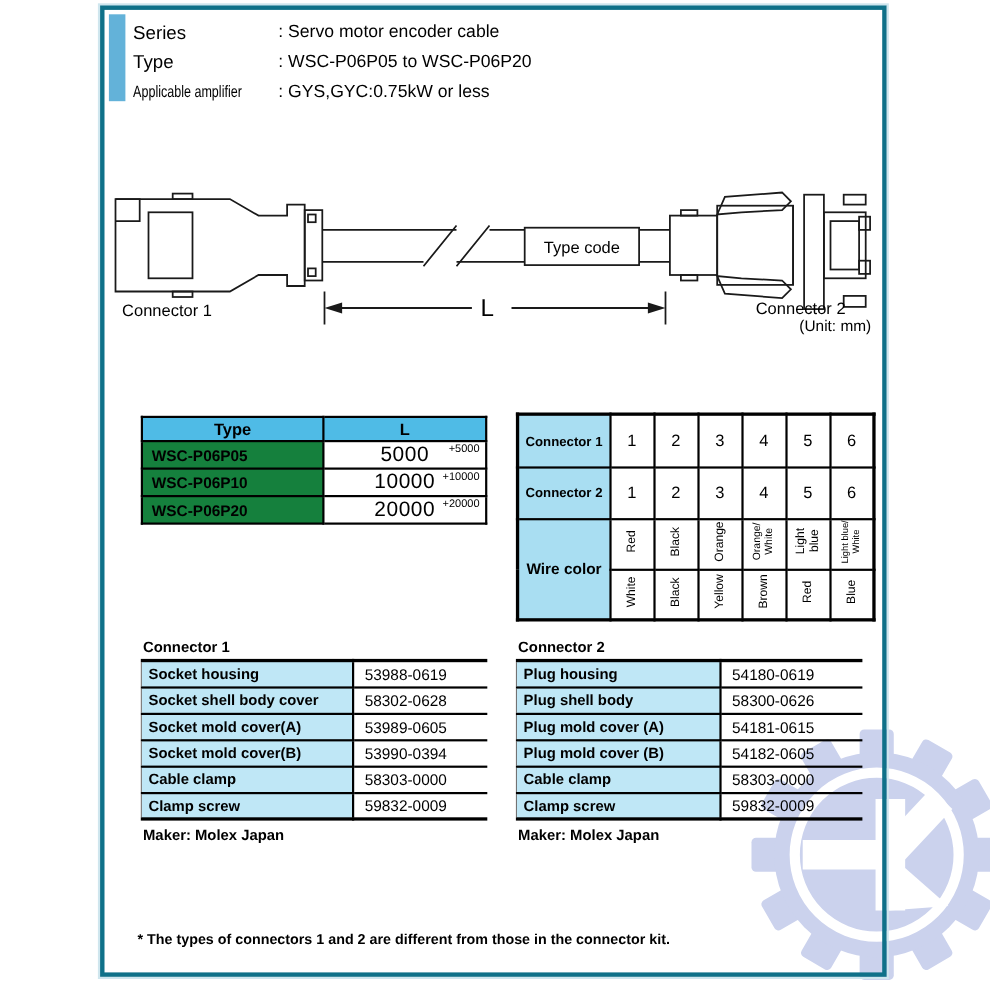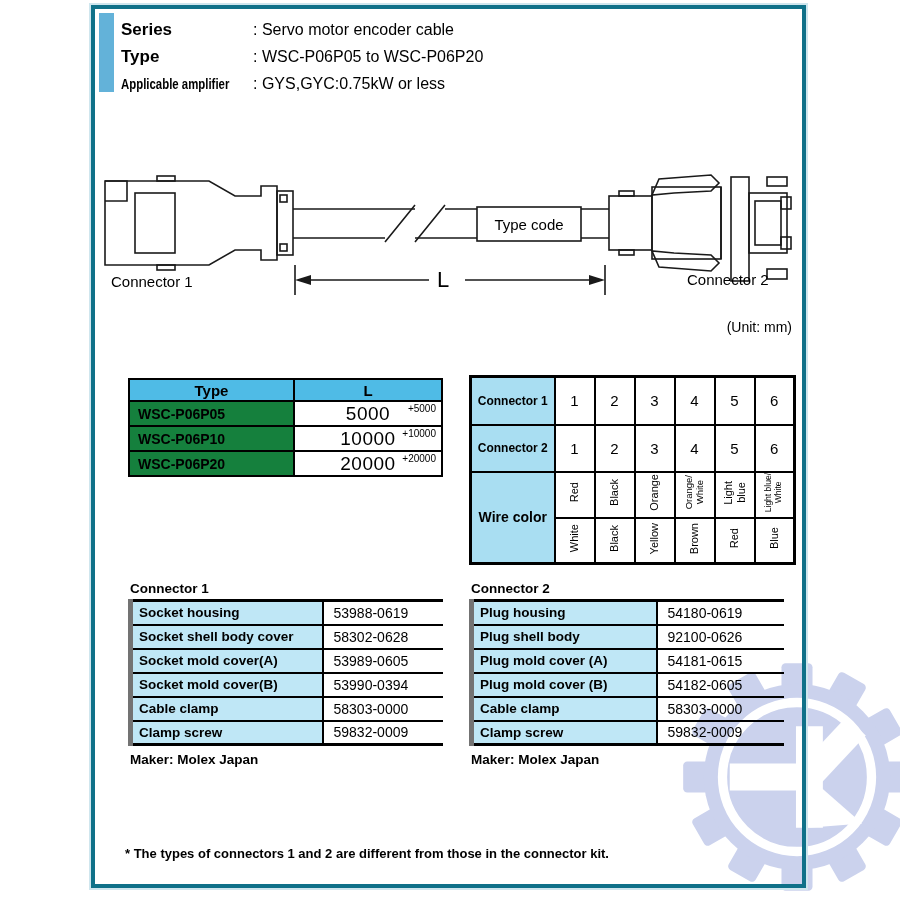--- a/index.html
+++ b/index.html
@@ -10,29 +10,29 @@
   .watermark { position:absolute; left:678px; top:658px; width:238px; height:238px; z-index:1; }
 
   
   .panel { position:absolute; left:91px; top:5px; width:715px; height:883px;
            border:4px solid #0f7189; box-shadow:0 0 0 2px #cfe6ee; z-index:2; }
 
   
   .hdr-accent { position:absolute; left:4px; top:4px; width:15px; height:79px; background:#63b2d9; }
   .hdr { position:absolute; left:26px; top:7px; }
   .hdr-row { display:flex; align-items:center; height:27px; }
-  .hdr-label { width:132px; font-weight:bold; font-size:17px; }
+  .hdr-label { width:132px; font-weight:normal; font-size:17px; }
   .hdr-label.condensed { font-size:15px; }
   .hdr-label.condensed span { display:inline-block; transform:scaleX(0.76); transform-origin:left center; white-space:nowrap; }
   .hdr-value { font-size:16px; white-space:nowrap; }
 
   
   .diagram { position:absolute; left:4px; top:156px; width:700px; height:162px; }
   .diagram svg { display:block; }
-  .unit-note { position:absolute; right:10px; top:310px; font-size:14px; }
+  .unit-note { position:absolute; right:10px; top:279px; font-size:14px; }
 
   
   .ltable-wrap { position:absolute; left:33px; top:369px; }
   table { border-collapse:collapse; }
   .ltable { width:315px; border:2px solid #000; }
   .ltable th { background:#4fbbe6; font-size:15px; font-weight:bold; height:22px; border:2px solid #000; }
   .ltable td { border:2px solid #000; height:25px; }
   .ltable .tcell { background:#15803d; font-weight:bold; font-size:14px; padding-left:8px; width:166px; }
   .ltable .lcell { position:relative; width:149px; text-align:center; }
   .ltable .lnum { font-size:19px; letter-spacing:0.5px; }
@@ -52,21 +52,21 @@
            font-size:11px; line-height:1.15; white-space:pre-line; }
   .vtext.sm { font-size:9.5px; }
   .vtext.xs { font-size:8.5px; }
 
   
   .parts { position:absolute; width:315px; }
   .parts-title { font-size:13.5px; font-weight:bold; margin-bottom:3px; padding-left:2px; }
   .ptable { width:100%; border-top:3px solid #000; border-bottom:3px solid #000; }
   .ptable td { border-top:2px solid #000; border-bottom:2px solid #000; height:24px; font-size:13.5px; }
   .ptable .plabel { background:#bfe7f6; font-weight:bold; padding-left:6px;
-                    border-left:5px solid #737373; border-right:2px solid #000; }
+                    border-left:1px solid #737373; border-right:2px solid #000; }
   .ptable .pvalue { padding-left:10px; font-weight:normal; font-size:14px; }
   .c1parts { left:33px; top:572px; }
   .c2parts { left:374px; top:572px; }
   .c1parts .plabel { width:192px; }
   .c2parts .plabel { width:185px;margin-left:32px; }
   .maker { font-size:13.5px; font-weight:bold; margin-top:6px; padding-left:2px; }
 
   .footnote { position:absolute; left:30px; top:837px; font-size:13px; font-weight:bold; }
 </style>
 </head>
@@ -316,21 +316,21 @@
     <div class="parts c2parts">
       <div class="parts-title">Connector 2</div>
       <table class="ptable">
         <tbody>
             <tr>
           <td class="plabel">Plug housing</td>
           <td class="pvalue">54180-0619</td>
         </tr>
         <tr>
           <td class="plabel">Plug shell body</td>
-          <td class="pvalue">92100-0626</td>
+          <td class="pvalue">58300-0626</td>
         </tr>
         <tr>
           <td class="plabel">Plug mold cover (A)</td>
           <td class="pvalue">54181-0615</td>
         </tr>
         <tr>
           <td class="plabel">Plug mold cover (B)</td>
           <td class="pvalue">54182-0605</td>
         </tr>
         <tr>

